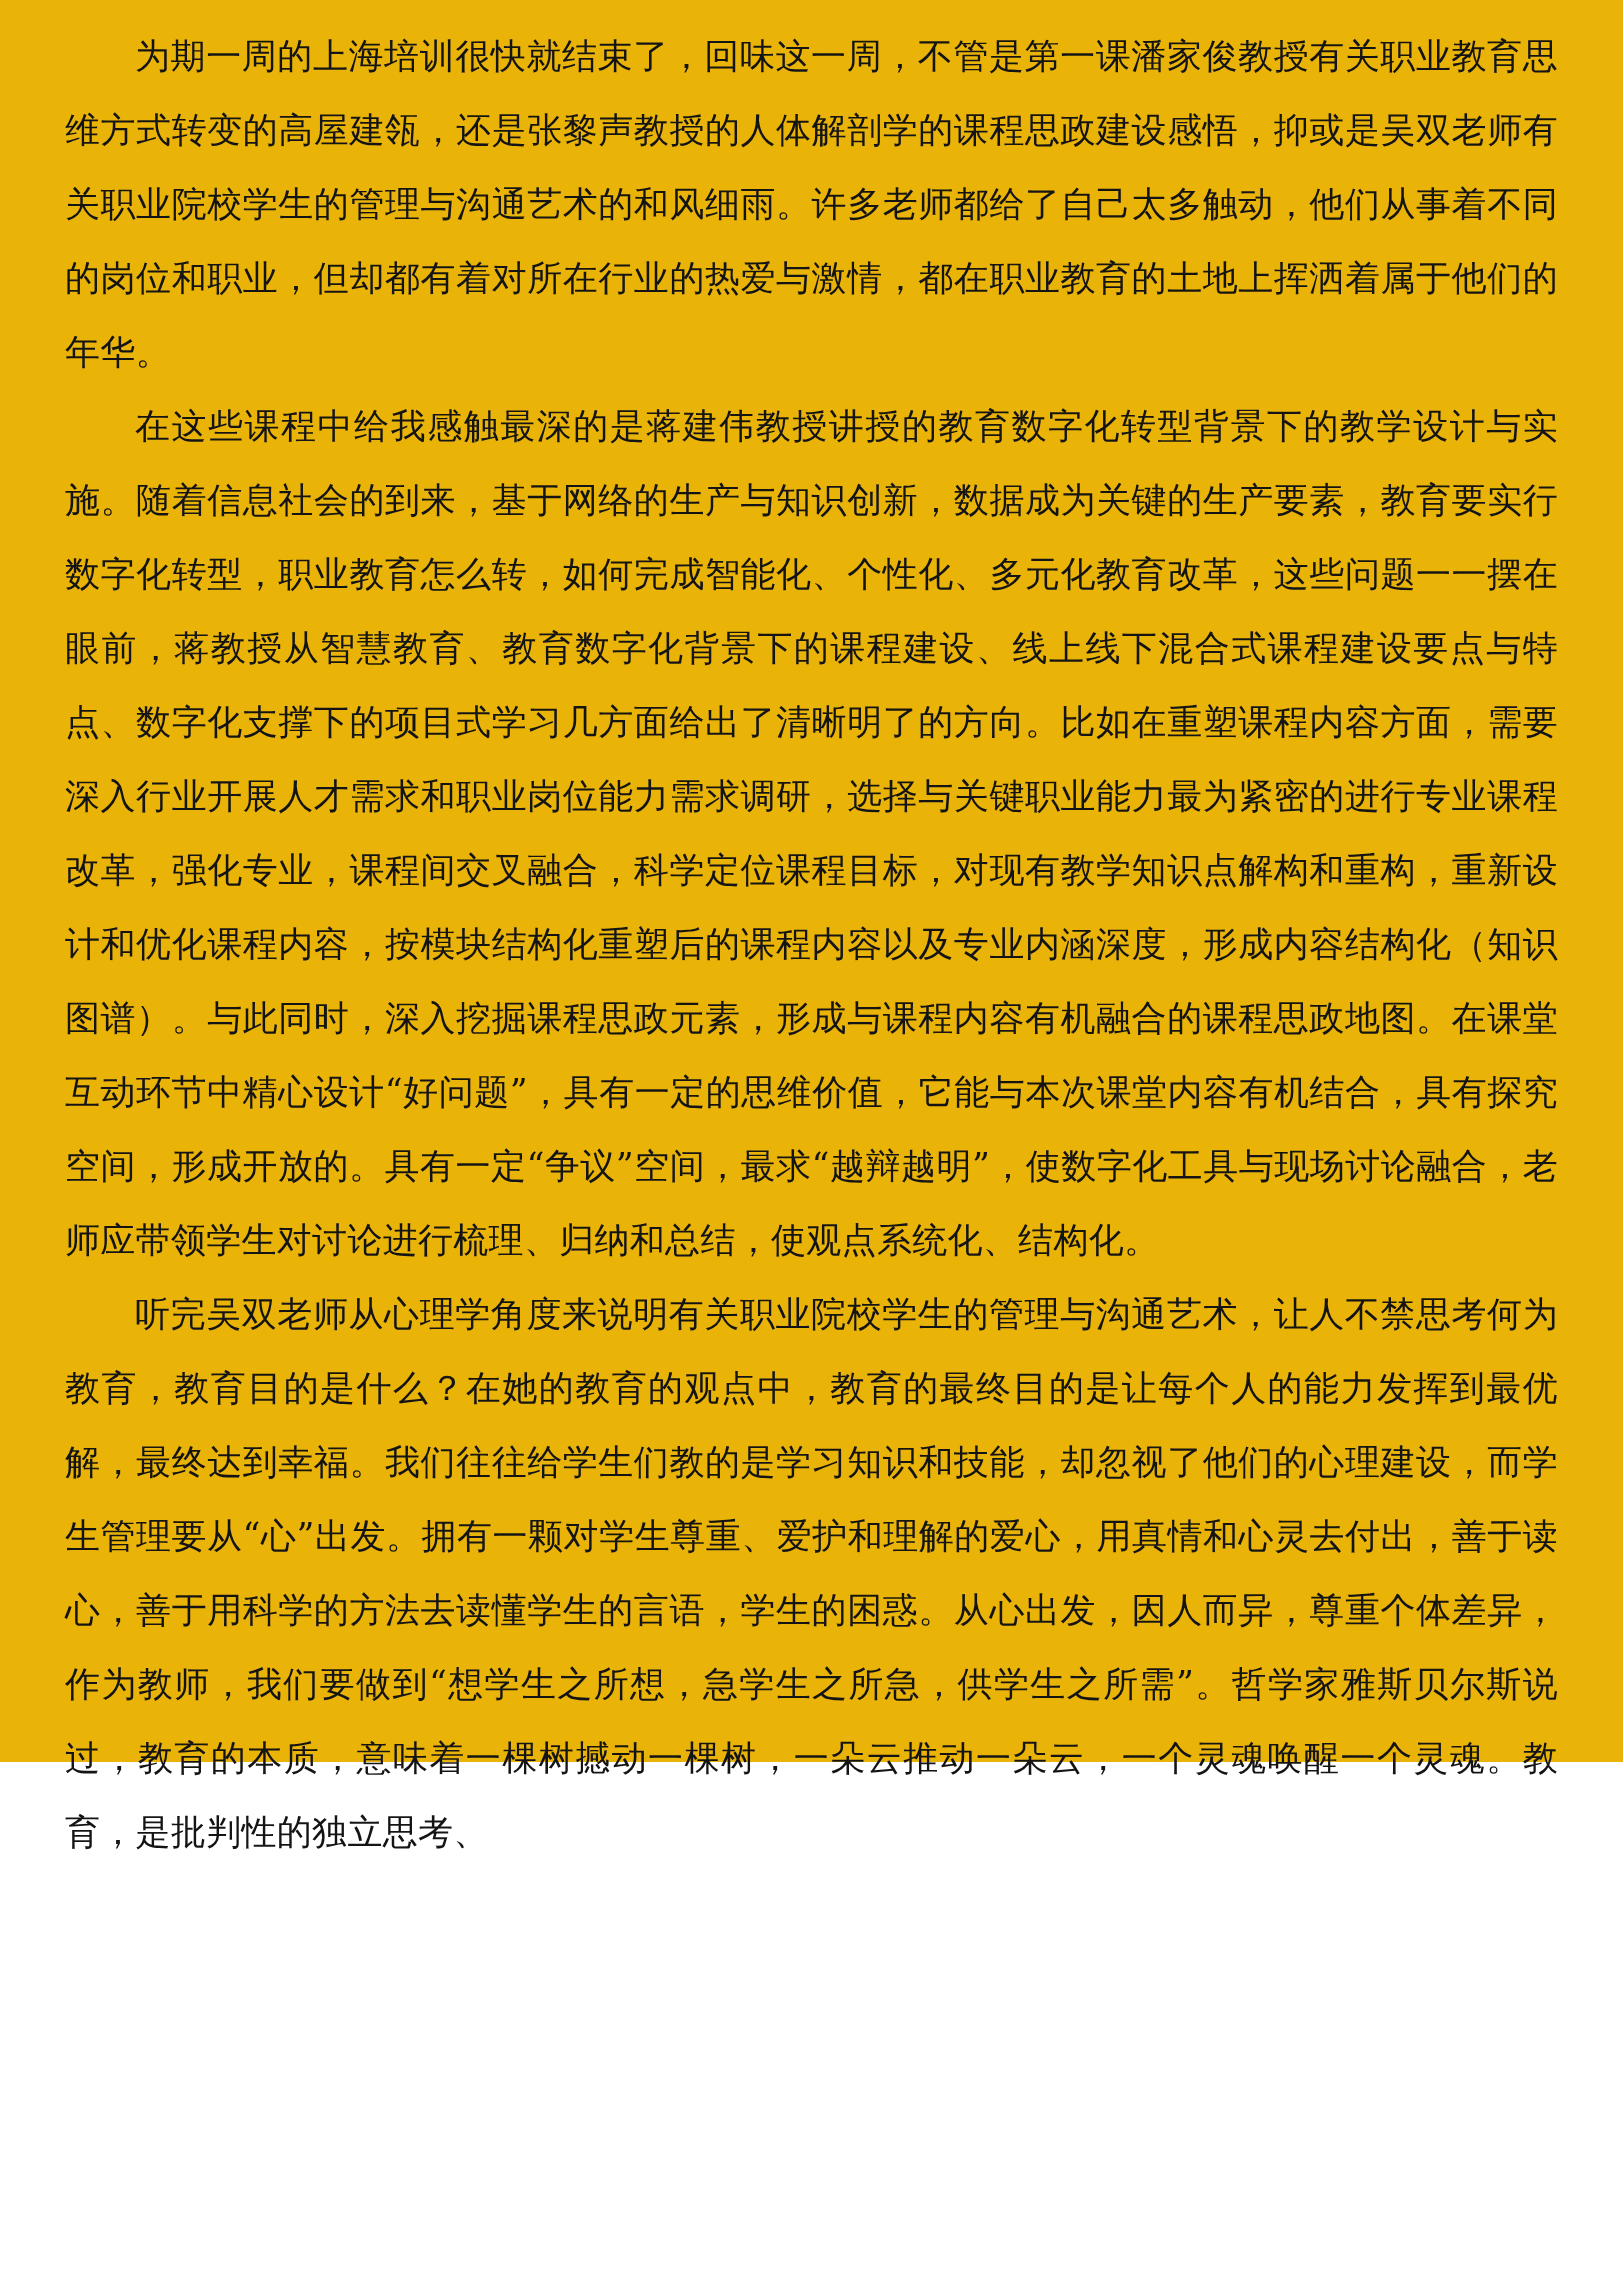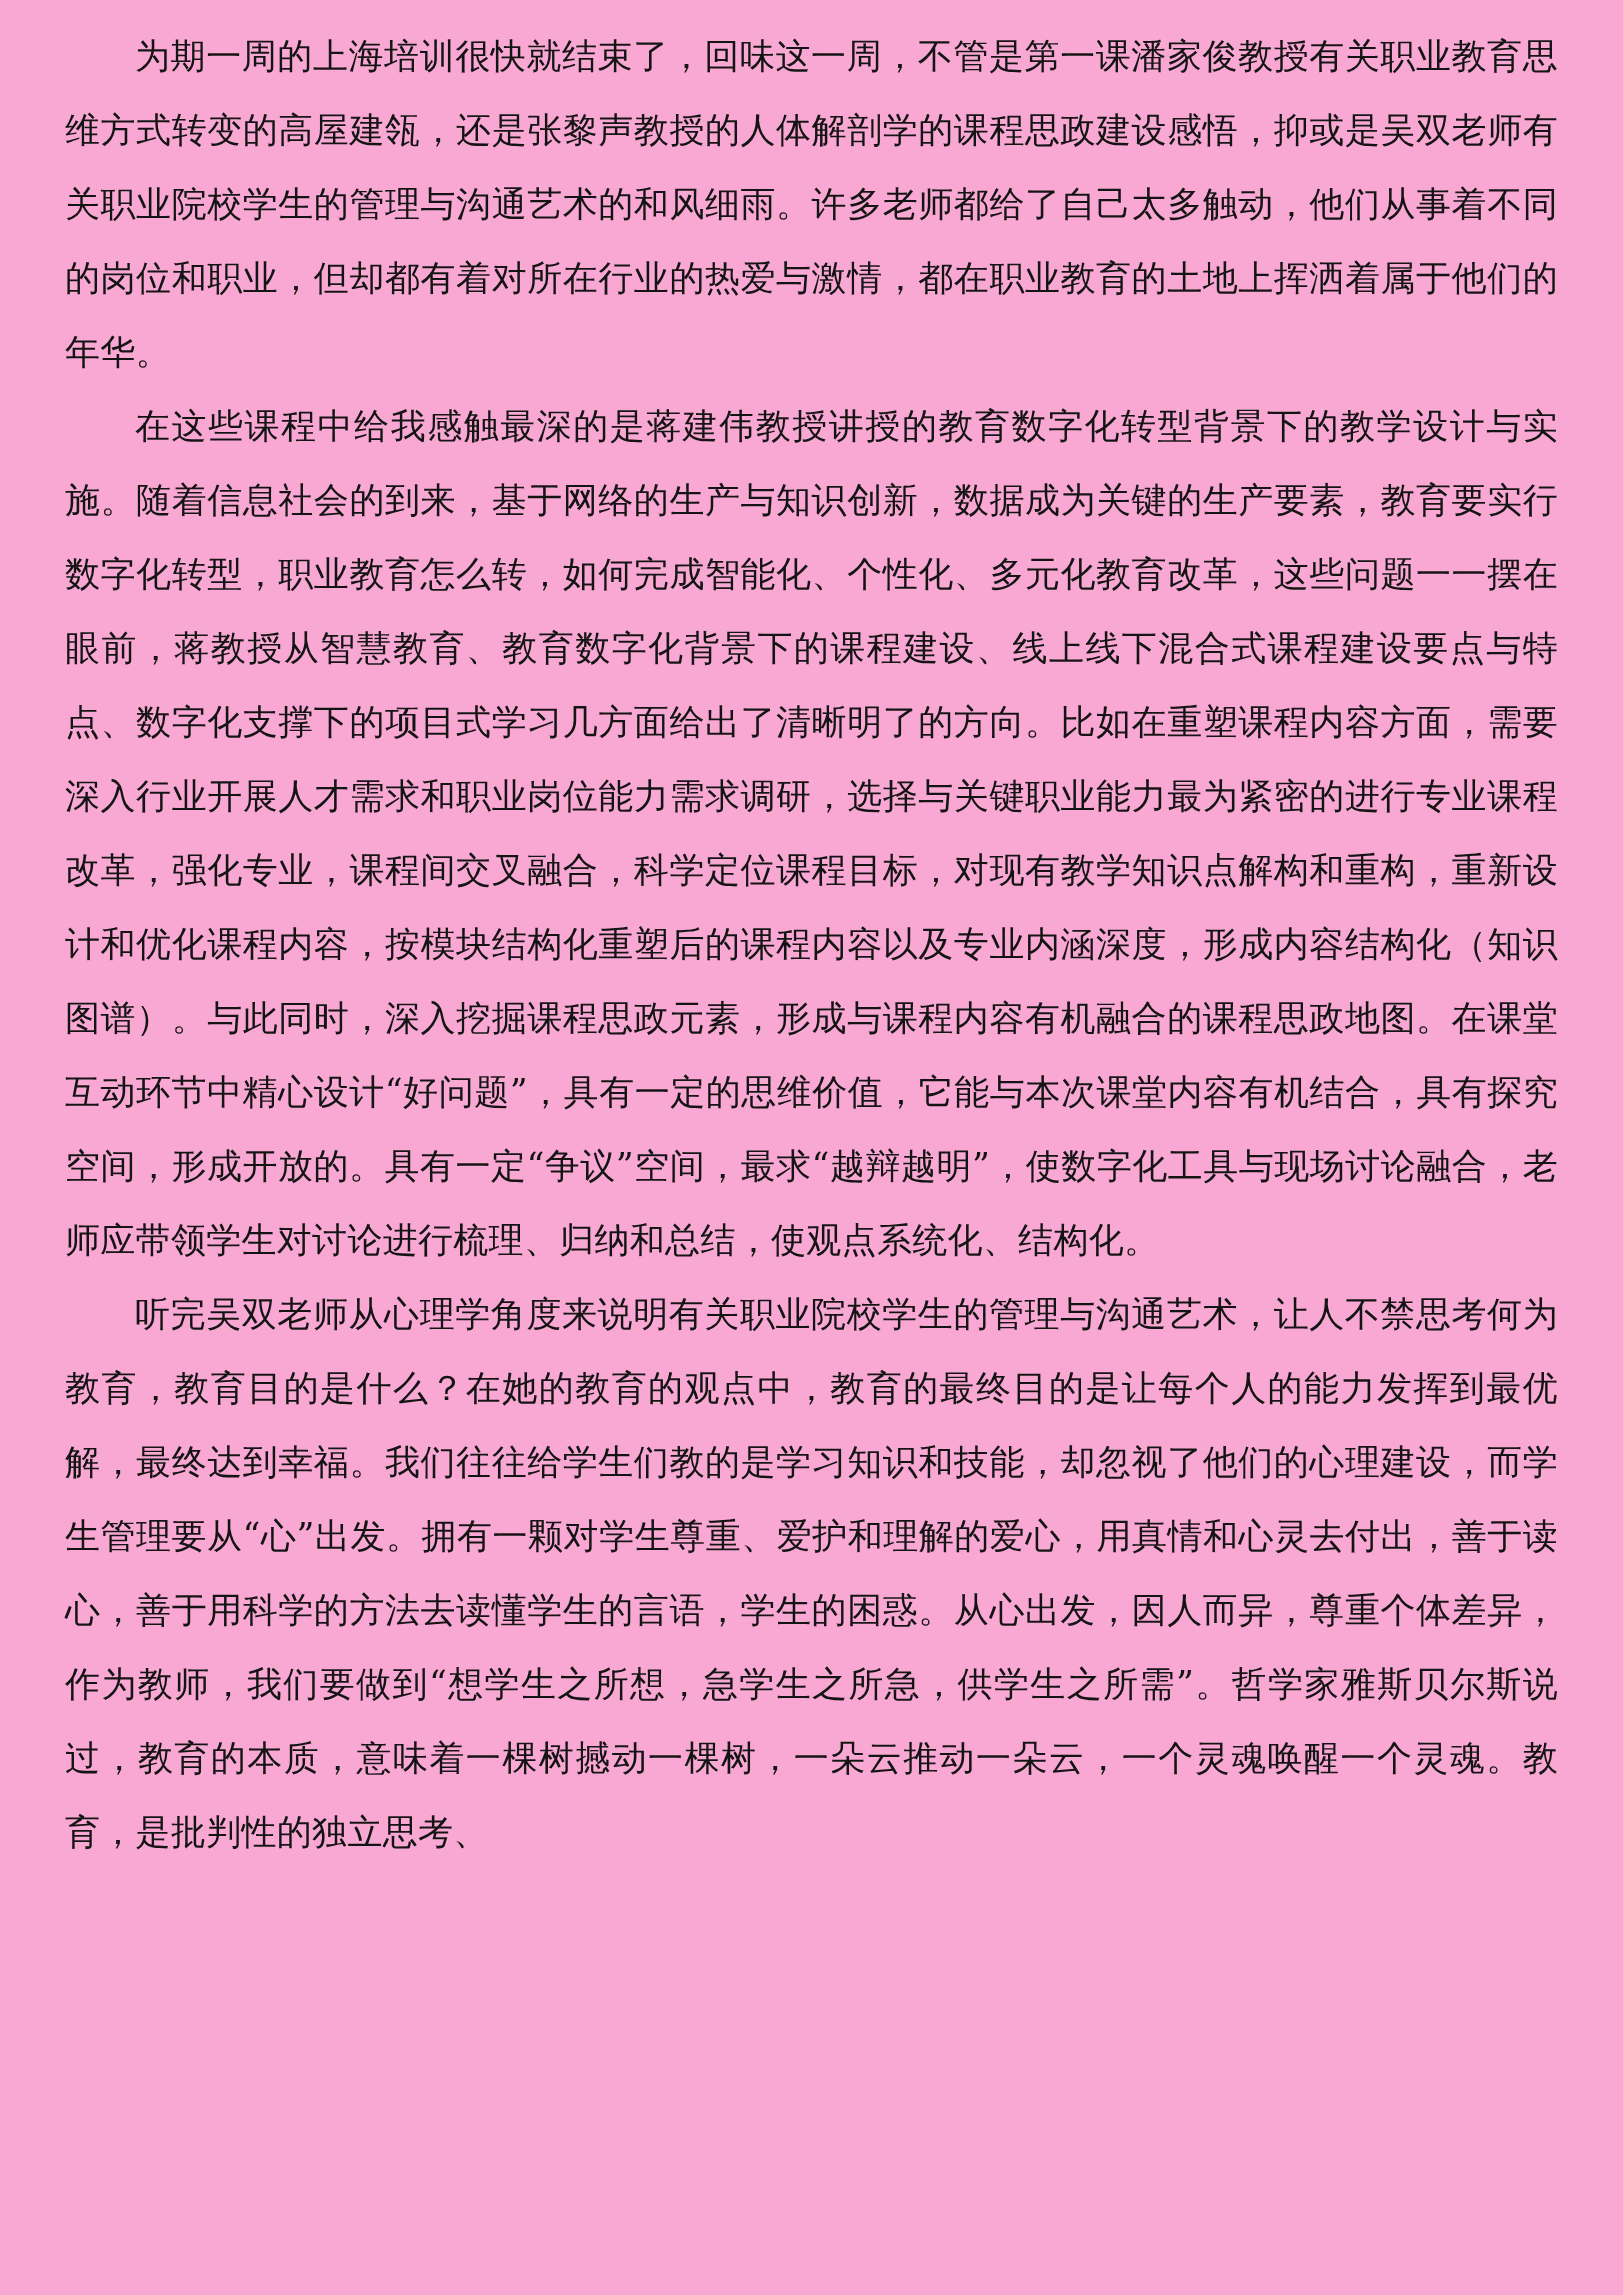--- a/index.html
+++ b/index.html
@@ -9,23 +9,23 @@
   }
   body {
     width: 1623px;
     height: 2295px;
     font-family: "DejaVu Serif", "Liberation Serif", serif;
     color: #1a1a1a;
   }
   .page {
     box-sizing: border-box;
     width: 1623px;
-    height: 2295px;
+    height: 1762px;
     padding: 19px 65px 0 65px;
-    background: #f9a8d4;
+    background: #eab308;
   }
   .doc-body {
     width: 1493px;
     margin: 0 auto;
   }
   p.para {
     margin: 0 0 0 0;
     font-size: 35px;
     line-height: 74px;
     text-align: justify;

